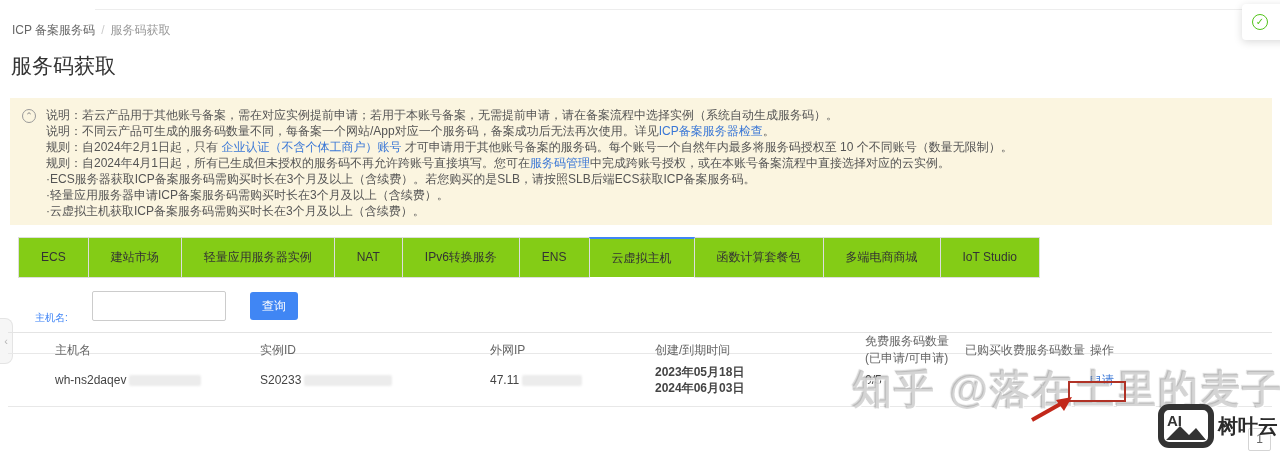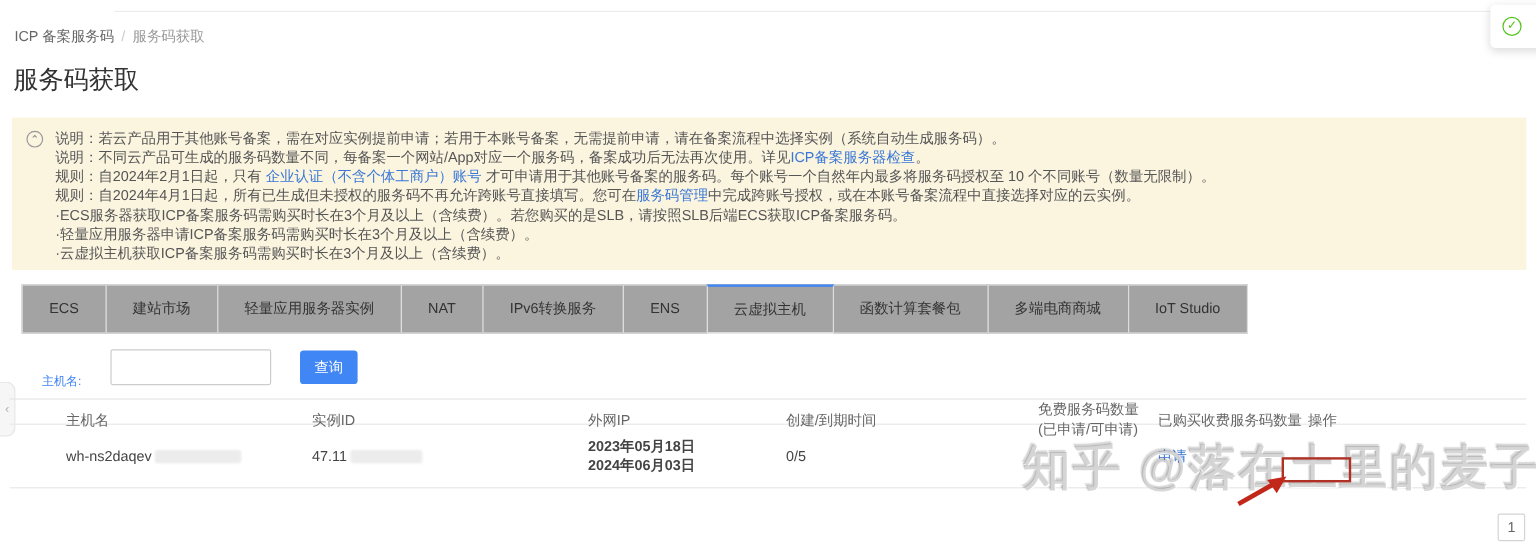--- a/index.html
+++ b/index.html
@@ -24,21 +24,21 @@
   
   .notice { position:absolute; left:10px; top:98px; width:1262px; height:127px; background:#fbf5e0;
             padding:9px 10px 8px 36px; font-size:12px; line-height:16px; color:#555; }
   .notice-toggle { position:absolute; left:12px; top:11px; width:14px; height:14px; border:1px solid #999;
                    border-radius:50%; color:#888; font-size:9px; line-height:12px; text-align:center; }
   .notice a, .link-blue { color:#3a77d6; text-decoration:none; cursor:pointer; }
   .link-underline { color:#555; text-decoration:underline; cursor:pointer; }
 
   
   .tabs { position:absolute; left:18px; top:237px; display:flex; }
-  .tab { height:41px; line-height:39px; padding:0 22px; font-size:12px; color:#333; background:#a3a3a3;
+  .tab { height:41px; line-height:39px; padding:0 22px; font-size:12px; color:#333; background:#84cc16;
          border:1px solid #ddd; margin-left:-1px; cursor:pointer; white-space:nowrap; }
   .tab:first-child { margin-left:0; }
   .tab.active { border-top:2px solid #4086f4; border-bottom:1px solid #fff; position:relative; z-index:2; }
 
   
   .filter-label { position:absolute; left:35px; top:311px; font-size:10px; color:#3b82f6; }
   .filter-input { position:absolute; left:92px; top:291px; width:134px; height:30px; border:1px solid #ccc;
                   border-radius:2px; font-size:12px; padding:0 8px; color:#333; outline:none; }
   .query-btn { position:absolute; left:250px; top:292px; width:48px; height:28px; background:#4086f4; color:#fff;
                border:none; border-radius:3px; font-size:12px; cursor:pointer; }
@@ -129,20 +129,21 @@
       <div class="th">创建/到期时间</div>
       <div class="th">
         <span>免费服务码数量</span>
         <span class="sub">(已申请/可申请)</span>
       </div>
       <div class="th">已购买收费服务码数量</div>
       <div class="th">操作</div>
     </div>
     <div class="trow">
       <div class="td"><span>wh-ns2daqev</span><span class="redact" style="width:72px"></span></div>
+      <div class="td"><span>S20233</span><span class="redact" style="width:88px"></span></div>
       <div class="td"><span>47.11</span><span class="redact" style="width:60px"></span></div>
       <div class="td">
         <div class="line">2023年05月18日</div>
         <div class="line">2024年06月03日</div>
       </div>
       <div class="td">0/5</div>
       <div class="td"></div>
       <div class="td"><span class="action-link">申请</span></div>
     </div>
   </div>
@@ -150,14 +151,22 @@
   <div class="watermark">知乎 @落在土里的麦子</div>
 
   <div class="anno-box"></div>
   <svg class="anno-arrow" width="52" height="36" viewBox="0 0 52 36">
     <line x1="6" y1="30" x2="38" y2="12" stroke="#c2281a" stroke-width="4"></line>
     <polygon points="46,7 30,10 38,21" fill="#c2281a"></polygon>
   </svg>
 
   <div class="page-btn">1</div>
 
+  <div class="brand">
+    <svg width="56" height="44" viewBox="0 0 56 44">
+      <rect x="3" y="3" width="50" height="38" rx="8" fill="#fff" stroke="#333" stroke-width="6"></rect>
+      <text x="9" y="22" font-size="15" font-weight="bold" fill="#333" font-family="Liberation Sans, sans-serif">AI</text>
+      <path d="M8 36 L22 22 L31 31 L38 24 L48 36 Z" fill="#333"></path>
+    </svg>
+    <span class="brand-name">树叶云</span>
+  </div>
 
 </div>
 
 </body></html>

